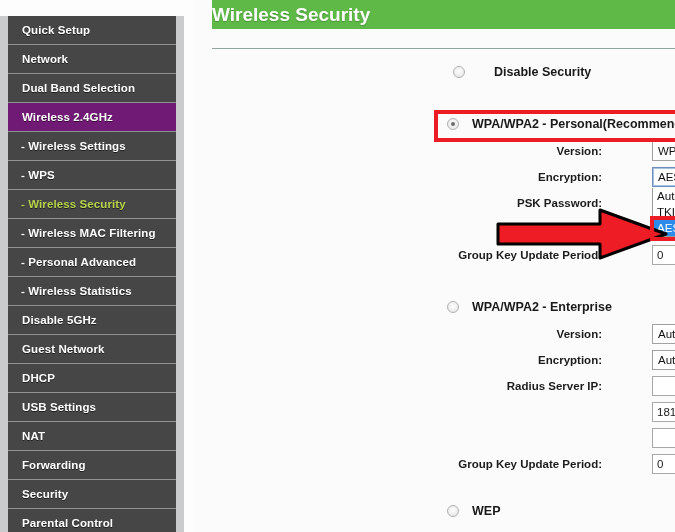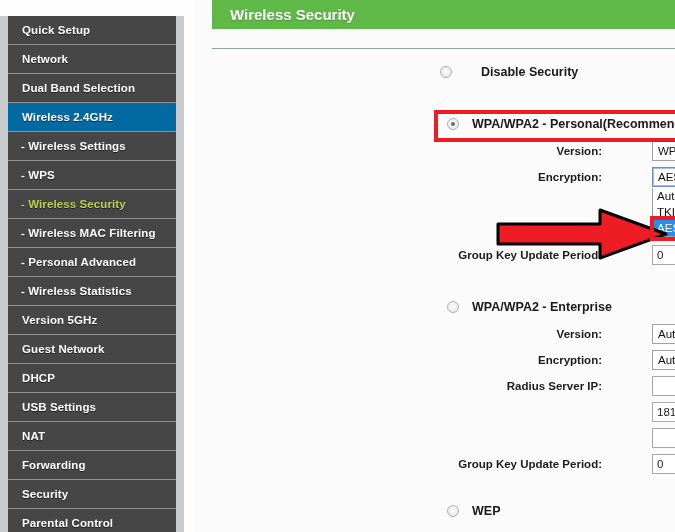--- a/index.html
+++ b/index.html
@@ -36,45 +36,44 @@
     font-weight: bold;
     display: flex;
     align-items: center;
     padding-left: 14px;
     letter-spacing: 0.1px;
     text-shadow: 0 1px 0 rgba(0,0,0,0.55);
     white-space: nowrap;
   }
   .nav-item.sub { padding-left: 13px; }
   .nav-item.active {
-    background: #0369a1;
+    background: #701a75;
     color: #ffffff;
   }
   .nav-item.current-sub {
     color: #b7d44a;
   }
 
   
   #main {
     position: absolute;
     left: 194px; top: 0;
     width: 481px; height: 532px;
     background: #fbfbfb;
   }
   #page-header {
     position: absolute;
     left: 18px; top: 0;
     width: 463px; height: 29px;
     background: #5eb946;
     color: #ffffff;
-    font-size: 15px;
+    font-size: 19px;
     font-weight: bold;
     display: flex;
     align-items: center;
-    padding-left: 18px;
     text-shadow: 0 1px 1px rgba(0,0,0,0.22);
   }
   #header-divider {
     position: absolute;
     left: 18px; top: 48px;
     width: 463px; height: 1px;
     background: #8fa6a0;
   }
 
   
@@ -226,21 +225,21 @@
       <div class="nav-item sub">
         <span>- Wireless MAC Filtering</span>
       </div>
       <div class="nav-item sub">
         <span>- Personal Advanced</span>
       </div>
       <div class="nav-item sub">
         <span>- Wireless Statistics</span>
       </div>
       <div class="nav-item">
-        <span>Version 5GHz</span>
+        <span>Disable 5GHz</span>
       </div>
       <div class="nav-item">
         <span>Guest Network</span>
       </div>
       <div class="nav-item">
         <span>DHCP</span>
       </div>
       <div class="nav-item">
         <span>USB Settings</span>
       </div>
@@ -261,21 +260,21 @@
       </div>
     </nav>
 
   <div id="main">
 
     <div id="page-header">Wireless Security</div>
     <div id="header-divider"></div>
 
     <div id="form-area">
 
-      <div class="section-row" style="left:246px; top:16px;gap:29px;">
+      <div class="section-row" style="left:259px; top:16px;gap:29px;">
         <span class="radio"></span>
         <span>Disable Security</span>
       </div>
 
       <div class="section-row" style="left:253px; top:68px;">
         <span class="radio checked"></span>
         <span>WPA/WPA2 - Personal(Recommended)</span>
       </div>
 
       <div class="field-label" style="left:268px; top:96px; width:140px;">Version:</div>
@@ -283,20 +282,21 @@
         <span class="sel-val">WPA2-PSK</span>
 
       </div>
 
       <div class="field-label" style="left:268px; top:122px; width:140px;">Encryption:</div>
       <div class="selectbox open" style="left:458px; top:118px; width:187px;">
         <span class="sel-val">AES</span>
 
       </div>
 
+      <div class="field-label" style="left:268px; top:148px; width:140px;">PSK Password:</div>
       <div class="txtbox" style="left:458px; top:144px; width:187px;"></div>
 
       <div class="field-label" style="left:208px; top:200px; width:200px;">Group Key Update Period:</div>
       <div class="txtbox" style="left:458px; top:196px; width:107px;">0</div>
 
       <div class="section-row" style="left:253px; top:251px;">
         <span class="radio"></span>
         <span>WPA/WPA2 - Enterprise</span>
       </div>
 

